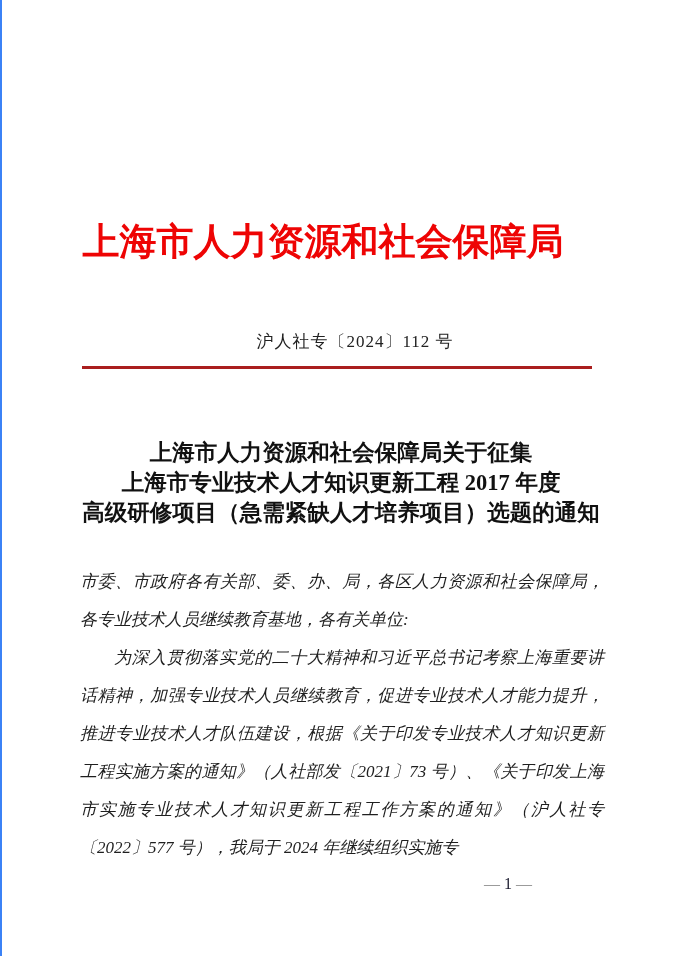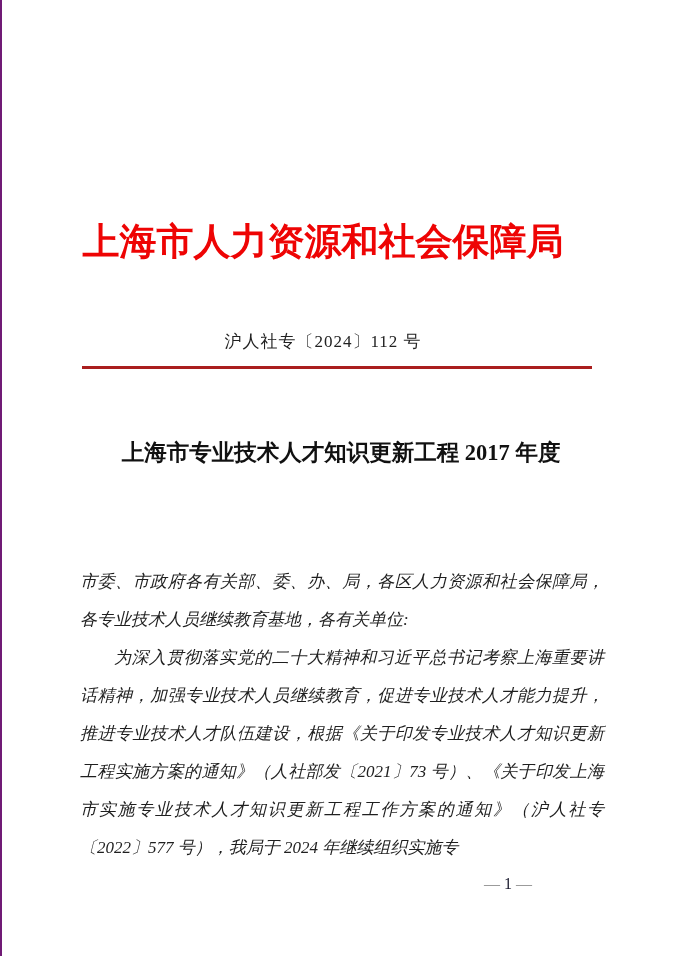--- a/index.html
+++ b/index.html
@@ -5,21 +5,21 @@
   html, body {
     margin: 0;
     padding: 0;
     background: #ffffff;
   }
   .page {
     position: relative;
     width: 644px;
     height: 956px;
     background: #ffffff;
-    border-left: 2px solid #701a75;
+    border-left: 2px solid #3b82f6;
     box-sizing: border-box;
     overflow: hidden;
     font-family: "Liberation Serif", "DejaVu Serif", serif;
     color: #1c1c1c;
   }
   .agency-header {
     position: absolute;
     top: 218px;
     left: 0;
     width: 100%;
@@ -34,20 +34,21 @@
   .doc-number {
     position: absolute;
     top: 331px;
     left: 0;
     width: 100%;
     text-align: center;
     font-size: 17px;
     line-height: 22px;
     color: #222222;
     letter-spacing: 1px;
+    padding-left: 32px;
   }
   .red-rule {
     position: absolute;
     top: 366px;
     left: 80px;
     width: 510px;
     height: 3px;
     background: #aa1e1e;
   }
   .doc-title {
@@ -97,21 +98,23 @@
 
 <div class="page">
 
   <div class="agency-header" style="color: rgb(238, 4, 4);">上海市人力资源和社会保障局</div>
 
   <div class="doc-number">沪人社专〔2024〕112 号</div>
 
   <div class="red-rule" style="background: rgb(170, 30, 30);"></div>
 
   <div class="doc-title">
+    <div>上海市人力资源和社会保障局关于征集</div>
     <div>上海市专业技术人才知识更新工程 2017 年度</div>
+    <div>高级研修项目（急需紧缺人才培养项目）选题的通知</div>
   </div>
 
   <div class="doc-body">
     <p>市委、市政府各有关部、委、办、局，各区人力资源和社会保障局，各专业技术人员继续教育基地，各有关单位:</p>
     <p class="indented">为深入贯彻落实党的二十大精神和习近平总书记考察上海重要讲话精神，加强专业技术人员继续教育，促进专业技术人才能力提升，推进专业技术人才队伍建设，根据《关于印发专业技术人才知识更新工程实施方案的通知》（人社部发〔2021〕73 号）、《关于印发上海市实施专业技术人才知识更新工程工作方案的通知》（沪人社专〔2022〕577 号），我局于 2024 年继续组织实施专</p>
   </div>
 
   <div class="page-number">
     <span class="dash">—</span><span>1</span><span class="dash">—</span>
   </div>

